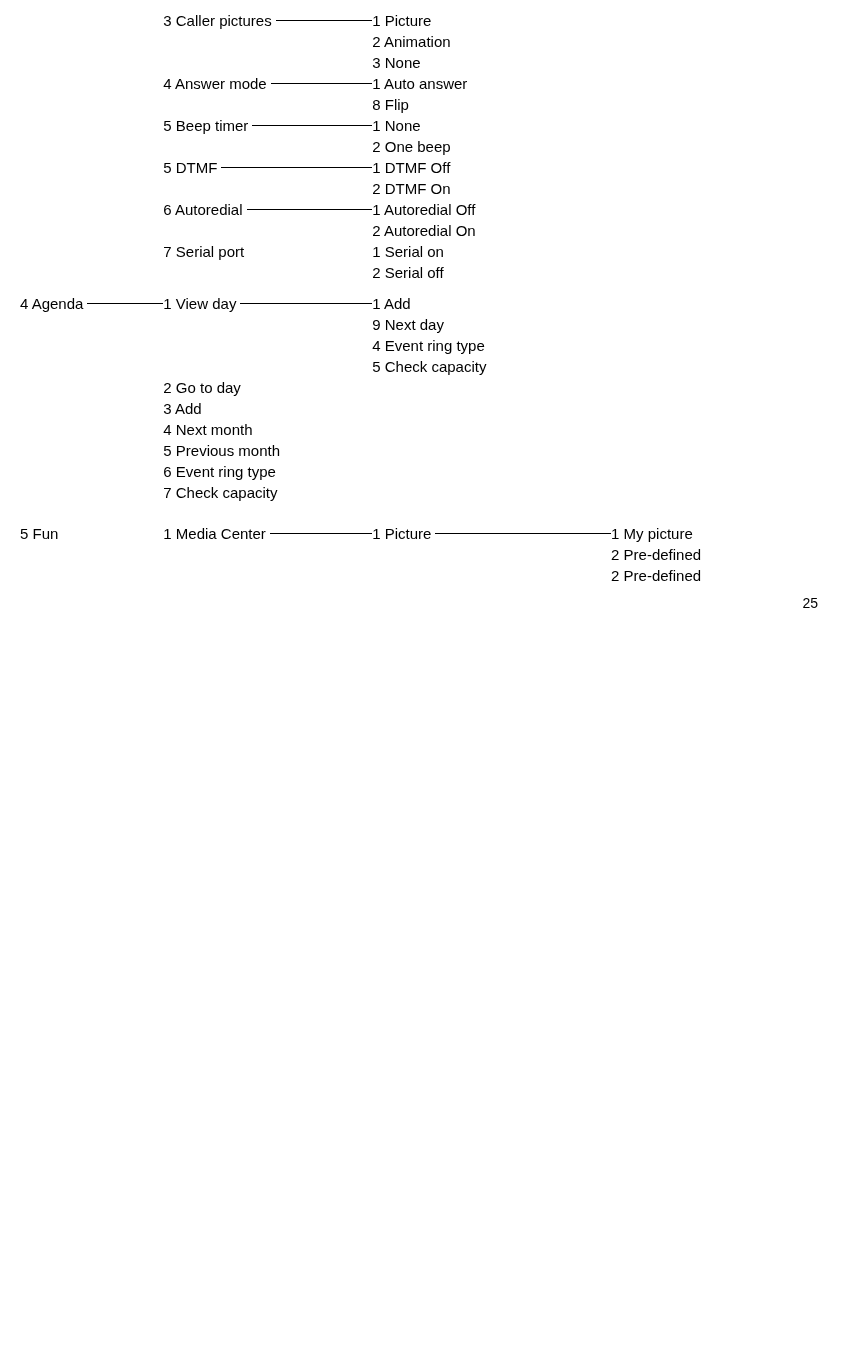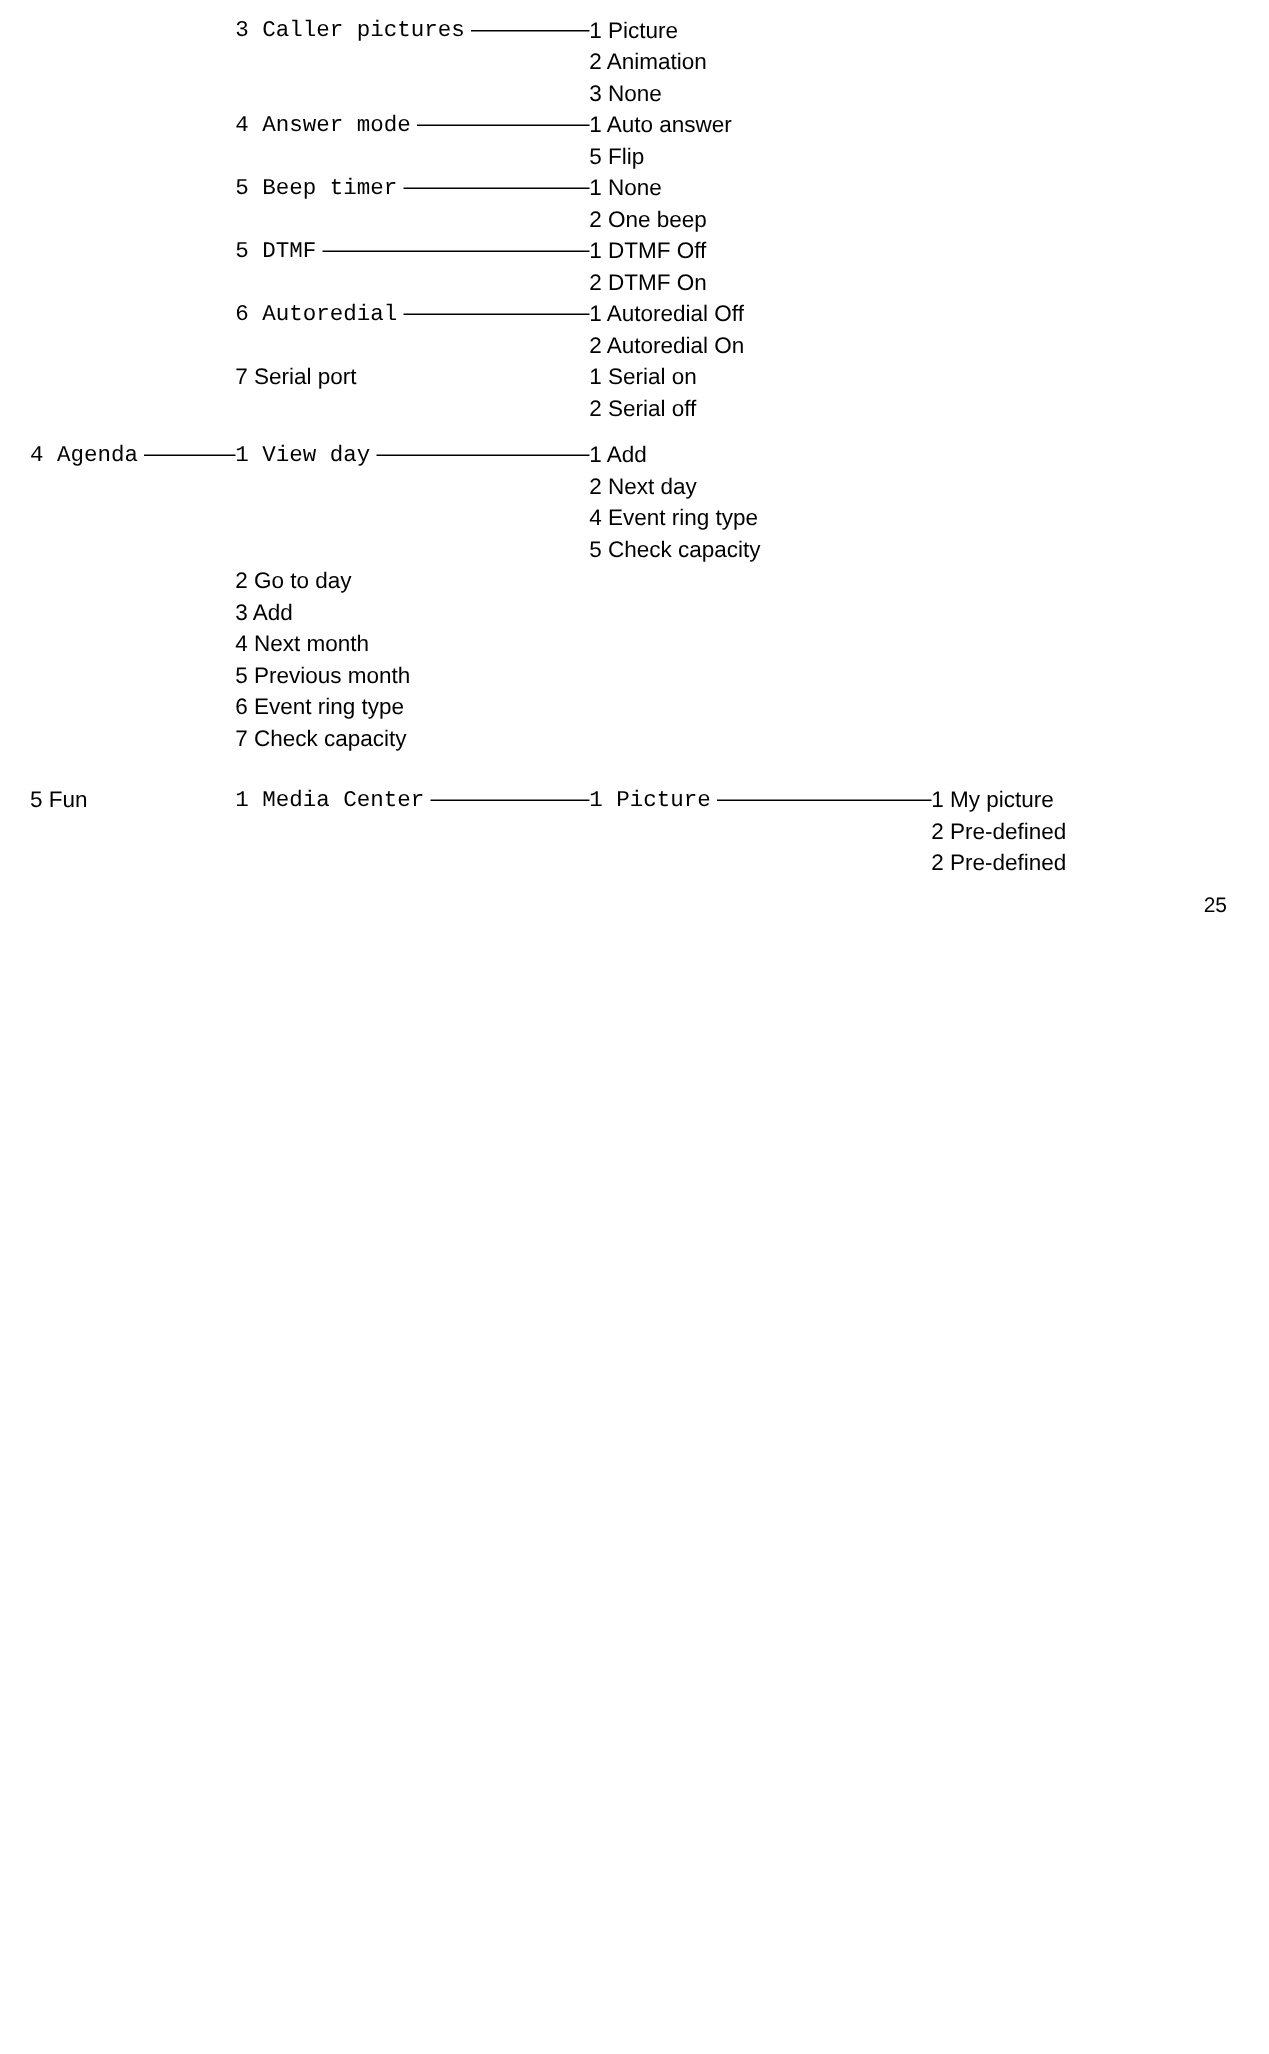--- a/index.html
+++ b/index.html
@@ -22,21 +22,20 @@
     }
     .menu-table td {
       vertical-align: top;
       padding: 2px 0;
       white-space: nowrap;
     }
     .with-line {
       display: flex;
       align-items: center;
       white-space: nowrap;
-      font-family: Liberation Mono, monospace;
     }
     .with-line .line {
       display: inline-block;
       height: 1px;
       background: #000;
       margin-left: 4px;
       flex: 1;
       min-width: 20px;
     }
 
@@ -104,21 +103,21 @@
         </td>
         <td>
           <span>1 Auto answer</span>
         </td>
         <td></td>
       </tr>
       <tr>
         <td></td>
         <td></td>
         <td>
-          <span>5 Flip</span>
+          <span>8 Flip</span>
         </td>
         <td></td>
       </tr>
 
       <tr>
         <td></td>
         <td>
           <div class="with-line">
             <span>5 Beep timer</span>
             <span class="line" style="width:40px;"></span>
@@ -220,21 +219,21 @@
         </td>
         <td>
           <span>1 Add</span>
         </td>
         <td></td>
       </tr>
       <tr>
         <td></td>
         <td></td>
         <td>
-          <span>2 Next day</span>
+          <span>9 Next day</span>
         </td>
         <td></td>
       </tr>
       <tr>
         <td></td>
         <td></td>
         <td>
           <span>4 Event ring type</span>
         </td>
         <td></td>

